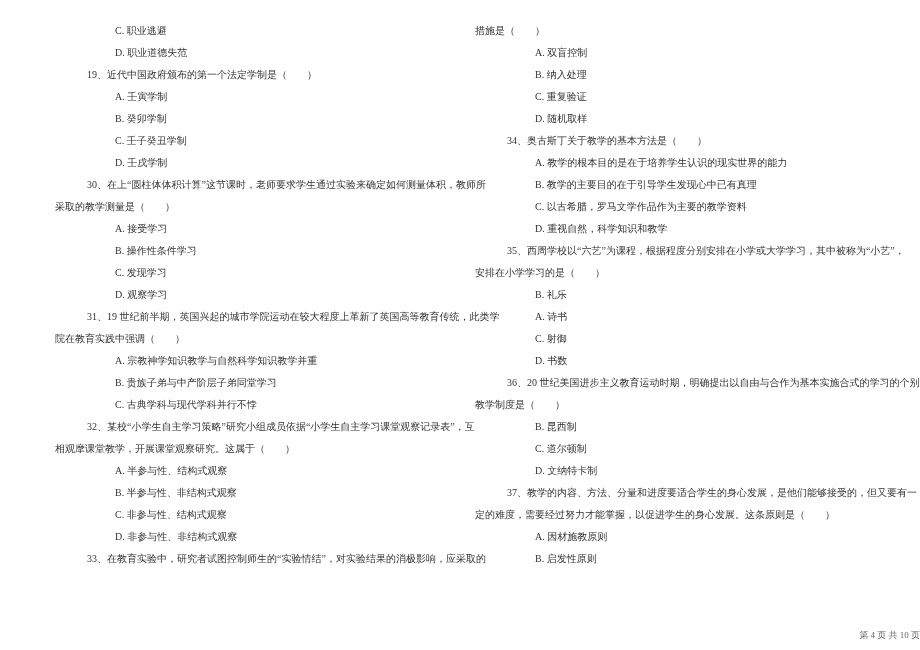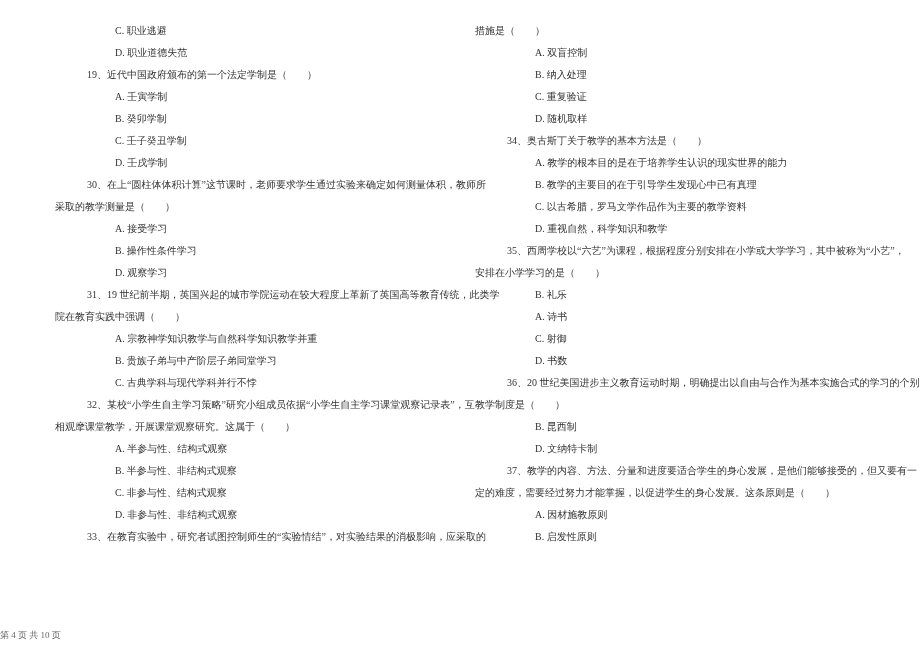--- a/index.html
+++ b/index.html
@@ -27,41 +27,42 @@
       white-space: nowrap;
     }
     .indent-1 { padding-left: 32px; }
     .indent-2 { padding-left: 60px; }
     .indent-0 { padding-left: 0; }
     .footer {
       position: absolute;
       bottom: 8px;
       left: 0;
       right: 0;
-      text-align: left;
+      text-align: right;
       font-size: 9px;
       color: #666;
     }
   </style>
 </head>
 <body>
 
 <div class="page">
   <div class="column" id="col-left">
       <div class="line indent-2">C. 职业逃避</div>
       <div class="line indent-2">D. 职业道德失范</div>
       <div class="line indent-1">19、近代中国政府颁布的第一个法定学制是（　　）</div>
       <div class="line indent-2">A. 壬寅学制</div>
       <div class="line indent-2">B. 癸卯学制</div>
       <div class="line indent-2">C. 壬子癸丑学制</div>
       <div class="line indent-2">D. 壬戌学制</div>
       <div class="line indent-1">30、在上“圆柱体体积计算”这节课时，老师要求学生通过实验来确定如何测量体积，教师所</div>
       <div class="line indent-0">采取的教学测量是（　　）</div>
       <div class="line indent-2">A. 接受学习</div>
       <div class="line indent-2">B. 操作性条件学习</div>
+      <div class="line indent-2">C. 发现学习</div>
       <div class="line indent-2">D. 观察学习</div>
       <div class="line indent-1">31、19 世纪前半期，英国兴起的城市学院运动在较大程度上革新了英国高等教育传统，此类学</div>
       <div class="line indent-0">院在教育实践中强调（　　）</div>
       <div class="line indent-2">A. 宗教神学知识教学与自然科学知识教学并重</div>
       <div class="line indent-2">B. 贵族子弟与中产阶层子弟同堂学习</div>
       <div class="line indent-2">C. 古典学科与现代学科并行不悖</div>
       <div class="line indent-1">32、某校“小学生自主学习策略”研究小组成员依据“小学生自主学习课堂观察记录表”，互</div>
       <div class="line indent-0">相观摩课堂教学，开展课堂观察研究。这属于（　　）</div>
       <div class="line indent-2">A. 半参与性、结构式观察</div>
       <div class="line indent-2">B. 半参与性、非结构式观察</div>
@@ -82,20 +83,21 @@
       <div class="line indent-2">D. 重视自然，科学知识和教学</div>
       <div class="line indent-1">35、西周学校以“六艺”为课程，根据程度分别安排在小学或大学学习，其中被称为“小艺”，</div>
       <div class="line indent-0">安排在小学学习的是（　　）</div>
       <div class="line indent-2">B. 礼乐</div>
       <div class="line indent-2">A. 诗书</div>
       <div class="line indent-2">C. 射御</div>
       <div class="line indent-2">D. 书数</div>
       <div class="line indent-1">36、20 世纪美国进步主义教育运动时期，明确提出以自由与合作为基本实施合式的学习的个别</div>
       <div class="line indent-0">教学制度是（　　）</div>
       <div class="line indent-2">B. 昆西制</div>
+      <div class="line indent-2">C. 道尔顿制</div>
       <div class="line indent-2">D. 文纳特卡制</div>
       <div class="line indent-1">37、教学的内容、方法、分量和进度要适合学生的身心发展，是他们能够接受的，但又要有一</div>
       <div class="line indent-0">定的难度，需要经过努力才能掌握，以促进学生的身心发展。这条原则是（　　）</div>
       <div class="line indent-2">A. 因材施教原则</div>
       <div class="line indent-2">B. 启发性原则</div>
     </div>
 </div>
 <div class="footer">第 4 页 共 10 页</div>
 
 </body></html>

